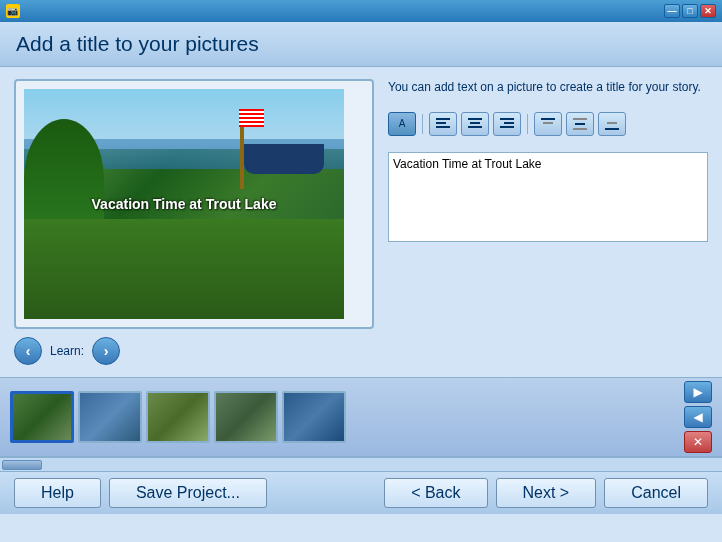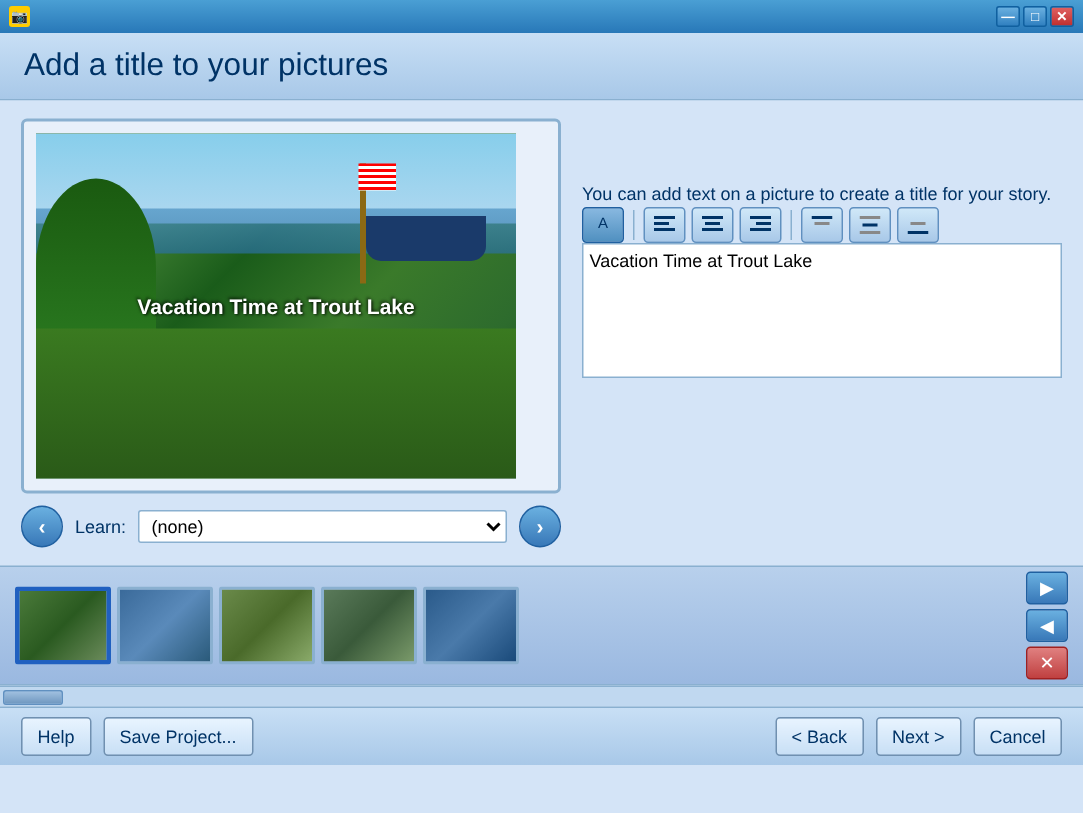--- a/index.html
+++ b/index.html
@@ -190,22 +190,21 @@
       color: white;
       font-size: 14px;
       font-weight: bold;
     }
 
     
     .right-panel {
       flex: 1;
       display: flex;
       flex-direction: column;
-      gap: 0;
-      margin-top: 42px;
+      gap: 16px;
     }
     .info-text {
       color: #003366;
       font-size: 12px;
       line-height: 1.4;
     }
     .learn-more-link {
       color: #0066cc;
       text-decoration: underline;
       cursor: pointer;
@@ -335,25 +334,25 @@
     
     .bottom-bar {
       background: linear-gradient(to bottom, #c8dff5, #a8c8e8);
       border-top: 1px solid #8ab0d0;
       padding: 6px 14px;
       display: flex;
       align-items: center;
       gap: 8px;
     }
     .bottom-btn {
-      padding: 5px 10px;
+      padding: 5px 26px;
       background: linear-gradient(to bottom, #e8f4ff, #c8dff5);
       border: 1px solid #7090b0;
       border-radius: 3px;
-      font-size: 12px;
+      font-size: 16px;
       color: #003366;
       cursor: pointer;
       font-family: inherit;
     }
     .spacer { flex: 1; }
 
     
     .thumb-1 { background: linear-gradient(135deg, #4a7a3a, #2a5a20, #6a8a5a); }
     .thumb-2 { background: linear-gradient(135deg, #3a6a9a, #5a8aba, #2a5a7a); }
     .thumb-3 { background: linear-gradient(135deg, #6a8a4a, #4a6a2a, #8aaa6a); }
@@ -387,23 +386,20 @@
         <div class="photo-flag"></div>
         <div class="photo-flag-cloth"></div>
         <div class="photo-boat"></div>
         <div class="photo-grass"></div>
         <div class="photo-title-overlay">Vacation Time at Trout Lake</div>
       </div>
     </div>
     <div class="effect-row">
       <div class="nav-arrow">‹</div>
       <span class="effect-label">Learn:</span>
-      <select class="effect-select">
-        <option>(none)</option>
-      </select>
       <div class="nav-arrow">›</div>
     </div>
   </div>
 
   <div class="right-panel">
     <p class="info-text">You can add text on a picture to create a title for your story.</p>
 
     <div class="text-toolbar">
       <div class="toolbar-btn active">A</div>
       <div class="toolbar-separator"></div>

